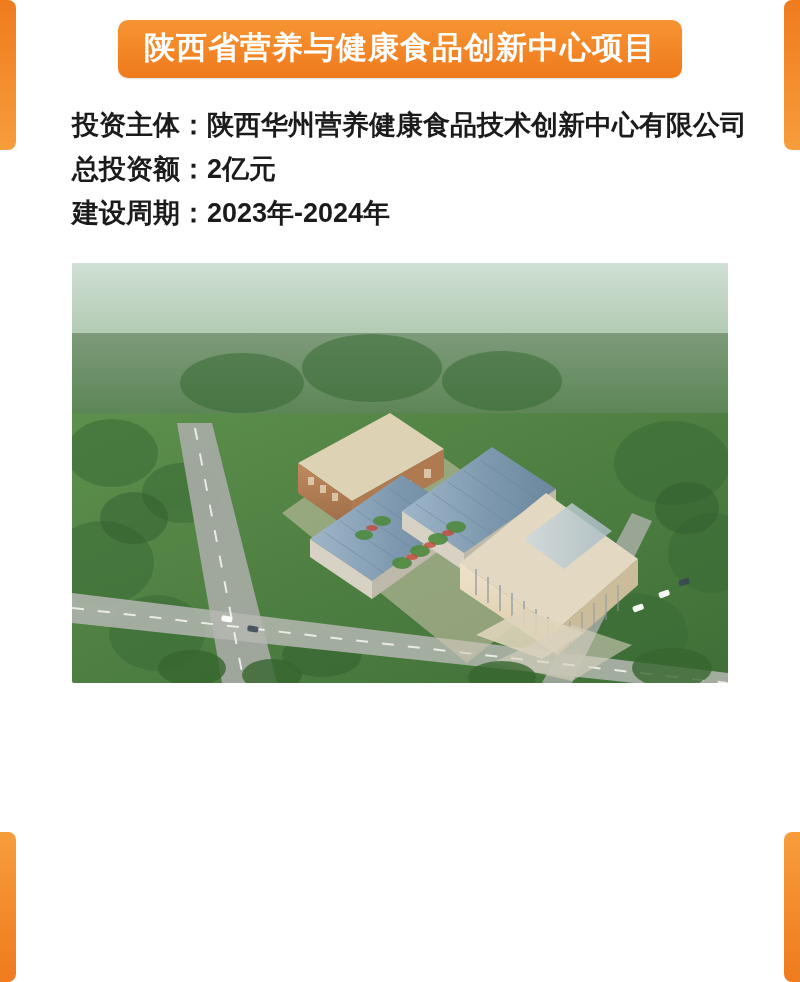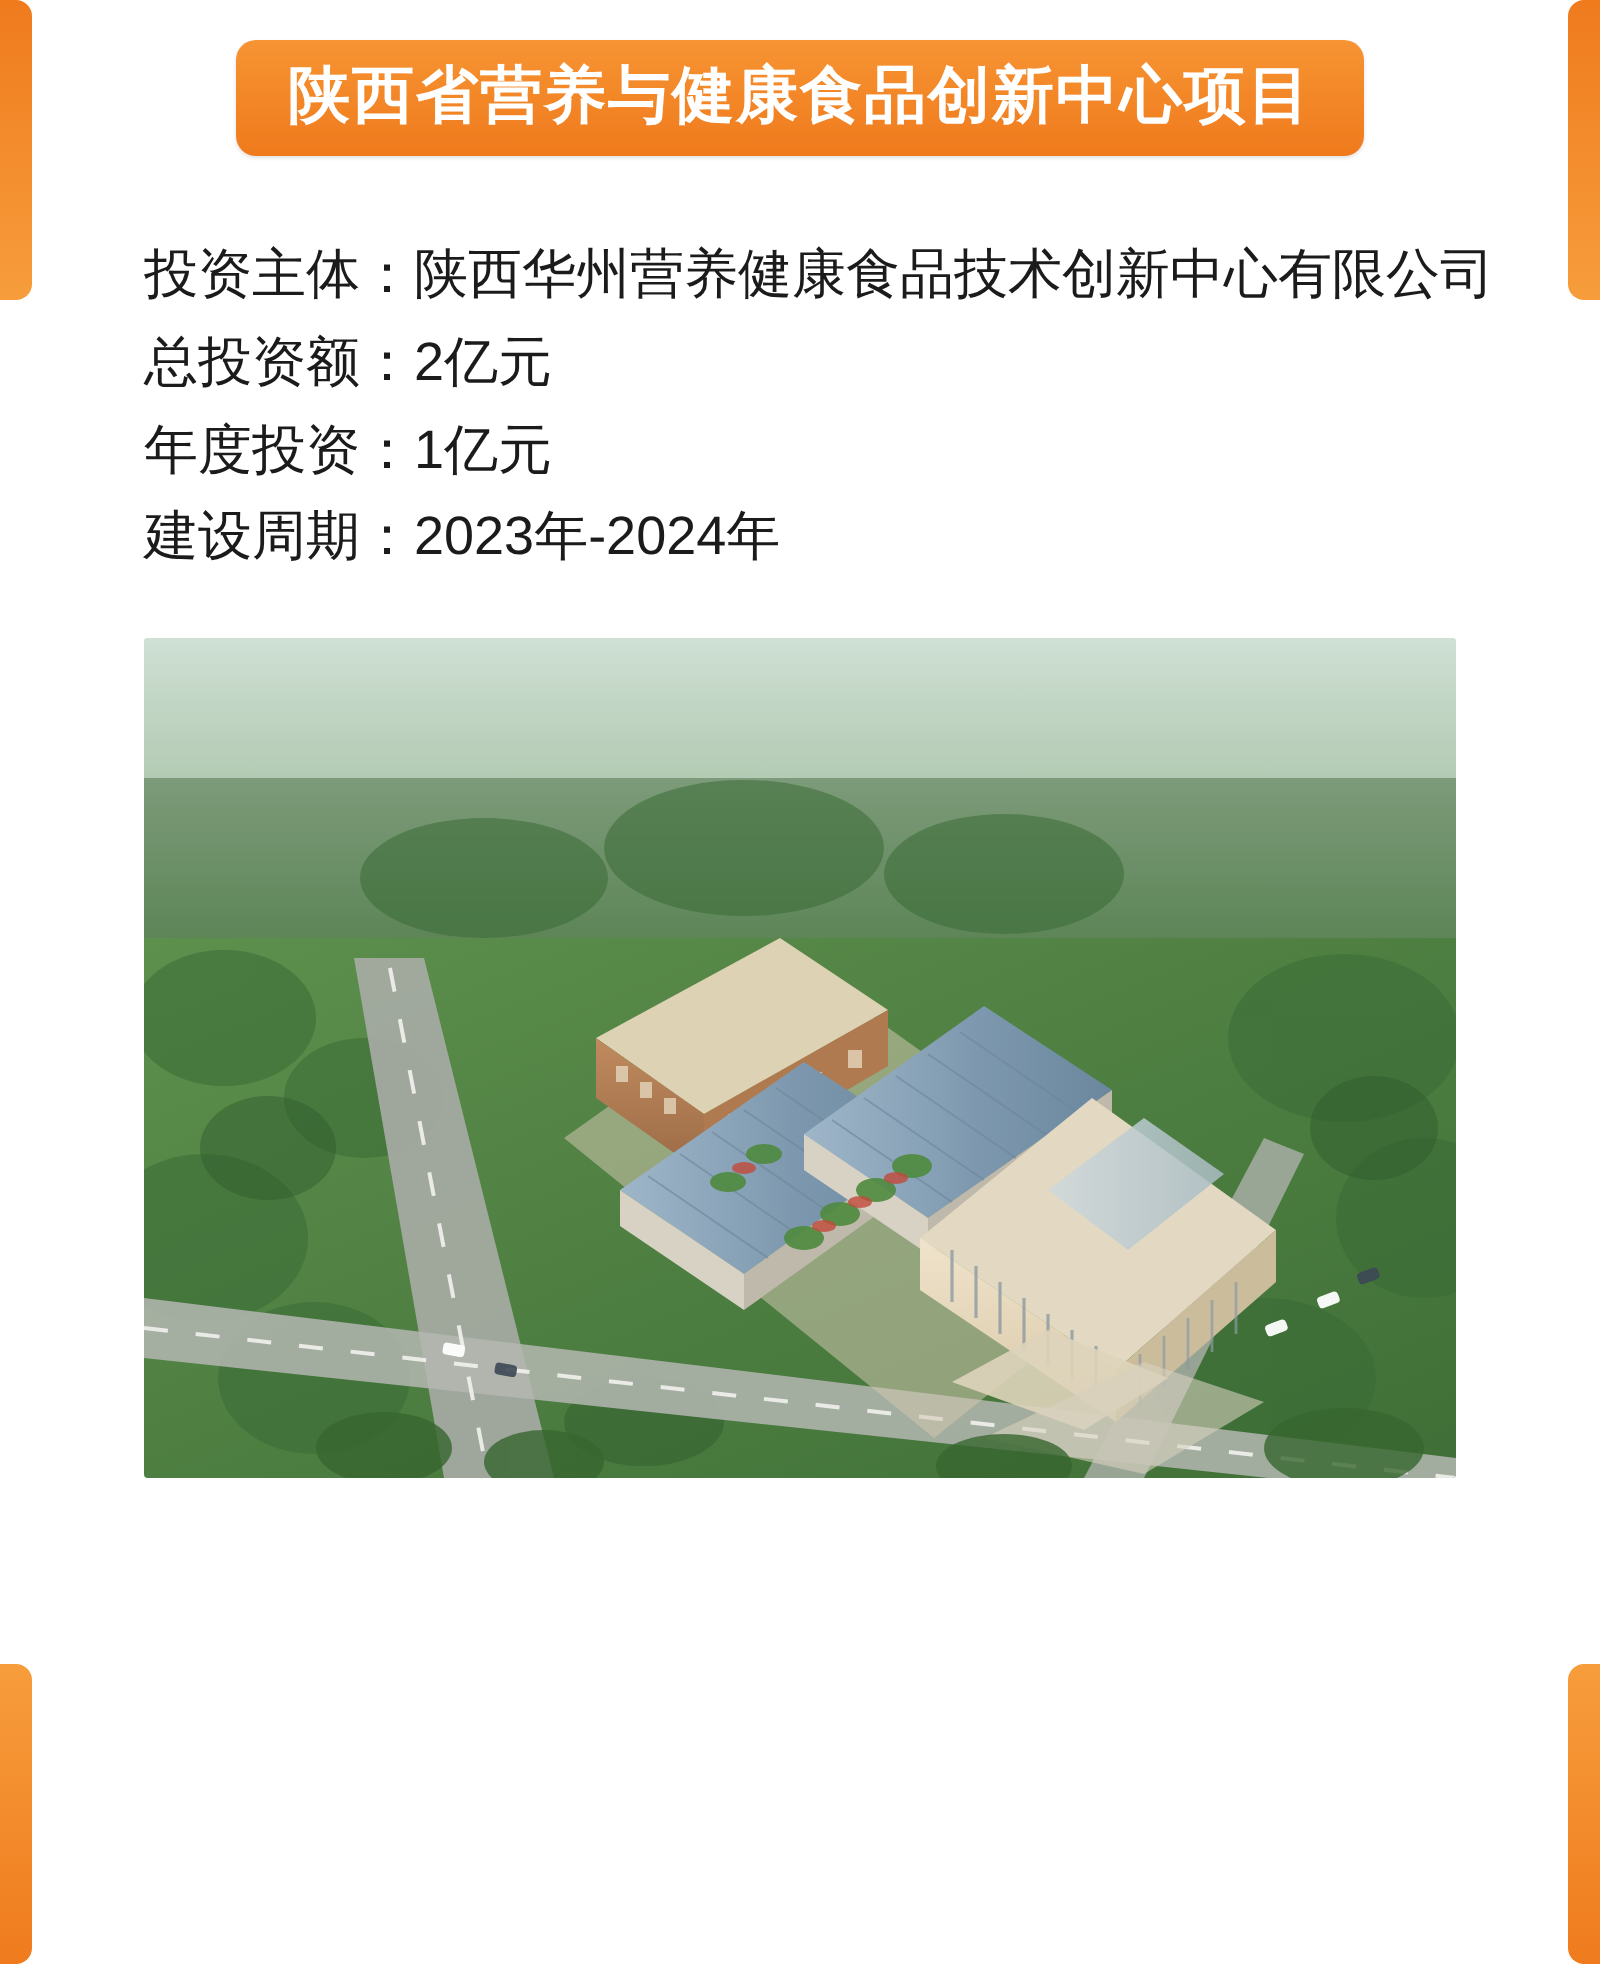--- a/index.html
+++ b/index.html
@@ -81,21 +81,22 @@
     letter-spacing: 1px;
     padding: 11px 26px 13px 26px;
     border-radius: 10px;
     line-height: 1.1;
     white-space: nowrap;
     box-shadow: 0 1px 2px rgba(0,0,0,0.12);
   }
 
   
   .info-block {
-    margin-top: 38px;
+    margin-top: 26px;
+    font-weight: bold;
   }
   .info-line {
     font-size: 27px;
     color: #1b1b1b;
     line-height: 1.62;
     white-space: nowrap;
   }
   .info-line .label {
     letter-spacing: 0px;
   }
@@ -140,23 +141,20 @@
   <div class="title-wrap">
     <div class="title-banner">陕西省营养与健康食品创新中心项目</div>
   </div>
 
   <div class="info-block">
     <div class="info-line">
       <span class="label">投资主体：</span><span class="value">陕西华州营养健康食品技术创新中心有限公司</span>
     </div>
     <div class="info-line">
       <span class="label">总投资额：</span><span class="value">2亿元</span>
-    </div>
-    <div class="info-line">
-      <span class="label">年度投资：</span><span class="value">1亿元</span>
     </div>
     <div class="info-line">
       <span class="label">建设周期：</span><span class="value">2023年-2024年</span>
     </div>
   </div>
 
 
   <div class="figure">
     <svg viewBox="0 0 656 420" preserveAspectRatio="none">
       <defs>

